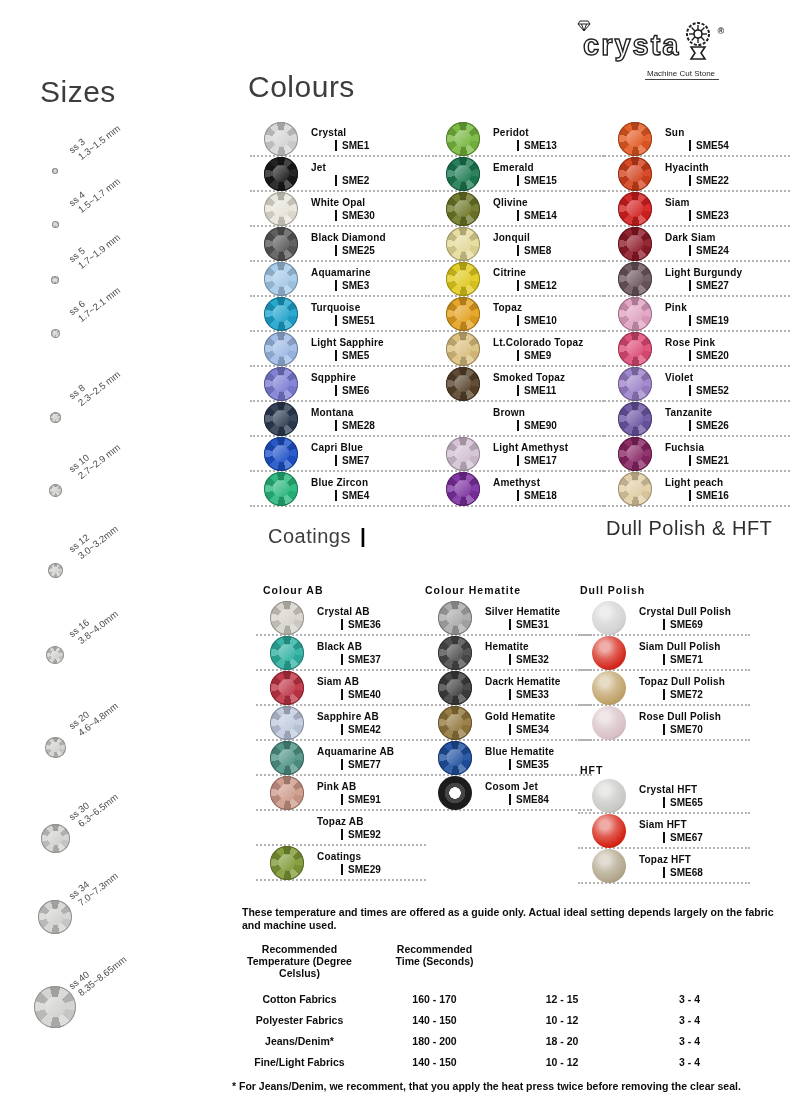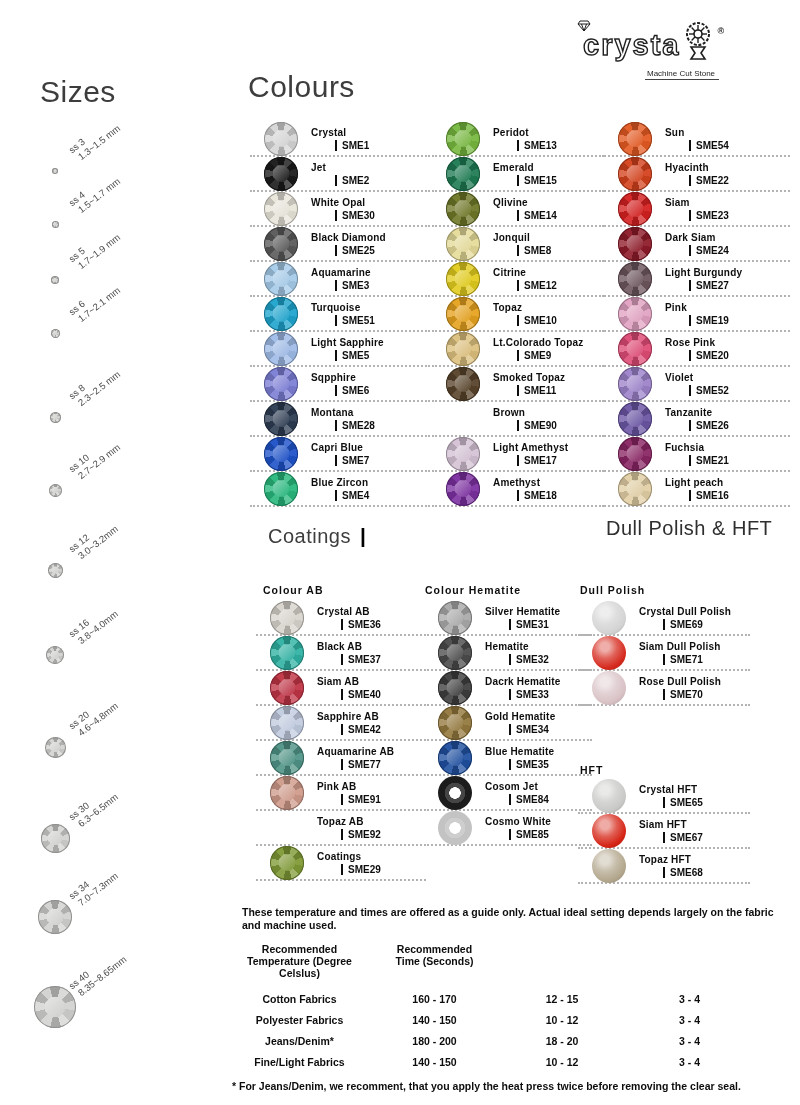--- a/index.html
+++ b/index.html
@@ -715,47 +715,47 @@
       </div>
       <div class="crow">
         <div class="swrap">
           <span class="stone" style="width: 34px; height: 34px; background: radial-gradient(circle, rgb(255, 255, 255) 0px, rgb(255, 255, 255) 23%, rgb(69, 69, 69) 25%, rgb(69, 69, 69) 42%, rgb(28, 28, 28) 43%, rgb(28, 28, 28) 78%, rgb(18, 18, 18) 79%, rgb(18, 18, 18) 91%, rgb(55, 55, 55) 92%, rgb(55, 55, 55) 100%);"></span>
         </div>
         <div class="clabel">
           <div class="cname">Cosom Jet</div>
           <div class="ccode"><span class="cbar"></span>SME84</div>
         </div>
       </div>
-      <div class="crow">
-        <div class="swrap">
-          <span class="stone" style="width: 34px; height: 34px; background: radial-gradient(circle, rgb(255, 255, 255) 0px, rgb(255, 255, 255) 23%, rgb(206, 206, 206) 25%, rgb(206, 206, 206) 42%, rgb(195, 195, 195) 43%, rgb(195, 195, 195) 78%, rgb(127, 127, 127) 79%, rgb(127, 127, 127) 91%, rgb(202, 202, 202) 92%, rgb(202, 202, 202) 100%);"></span>
-        </div>
-        <div class="clabel">
-          <div class="cname">Cosmo White</div>
-          <div class="ccode"><span class="cbar"></span>SME85</div>
-        </div>
-      </div>
     </div>
   <div id="coat-dull" class="coat-col">
       <div class="crow">
         <div class="swrap">
           <span class="stone" style="width: 34px; height: 34px; background: radial-gradient(circle at 38% 32%, rgb(238, 238, 238) 0px, rgb(238, 238, 238) 14%, rgb(222, 222, 222) 38%, rgb(211, 211, 211) 68%, rgb(160, 160, 160) 100%);"></span>
         </div>
         <div class="clabel">
           <div class="cname">Crystal Dull Polish</div>
           <div class="ccode"><span class="cbar"></span>SME69</div>
         </div>
       </div>
       <div class="crow">
         <div class="swrap">
           <span class="stone" style="width: 34px; height: 34px; background: radial-gradient(circle at 38% 32%, rgb(239, 174, 169) 0px, rgb(239, 174, 169) 14%, rgb(224, 97, 88) 38%, rgb(213, 41, 29) 68%, rgb(162, 31, 22) 100%);"></span>
         </div>
         <div class="clabel">
           <div class="cname">Siam Dull Polish</div>
           <div class="ccode"><span class="cbar"></span>SME71</div>
+        </div>
+      </div>
+      <div class="crow">
+        <div class="swrap">
+          <span class="stone" style="width: 34px; height: 34px; background: radial-gradient(circle at 38% 32%, rgb(231, 220, 198) 0px, rgb(231, 220, 198) 14%, rgb(208, 186, 144) 38%, rgb(192, 162, 105) 68%, rgb(146, 123, 80) 100%);"></span>
+        </div>
+        <div class="clabel">
+          <div class="cname">Topaz Dull Polish</div>
+          <div class="ccode"><span class="cbar"></span>SME72</div>
         </div>
       </div>
       <div class="crow">
         <div class="swrap">
           <span class="stone" style="width: 34px; height: 34px; background: radial-gradient(circle at 38% 32%, rgb(240, 231, 233) 0px, rgb(240, 231, 233) 14%, rgb(226, 209, 212) 38%, rgb(216, 193, 197) 68%, rgb(164, 147, 150) 100%);"></span>
         </div>
         <div class="clabel">
           <div class="cname">Rose Dull Polish</div>
           <div class="ccode"><span class="cbar"></span>SME70</div>
         </div>

